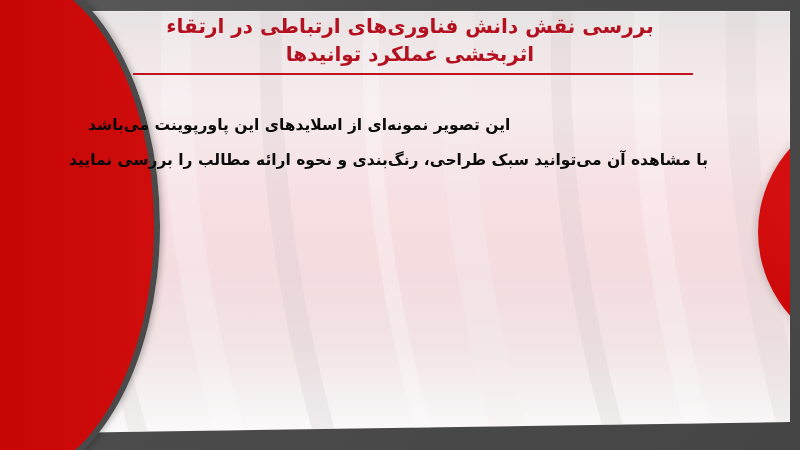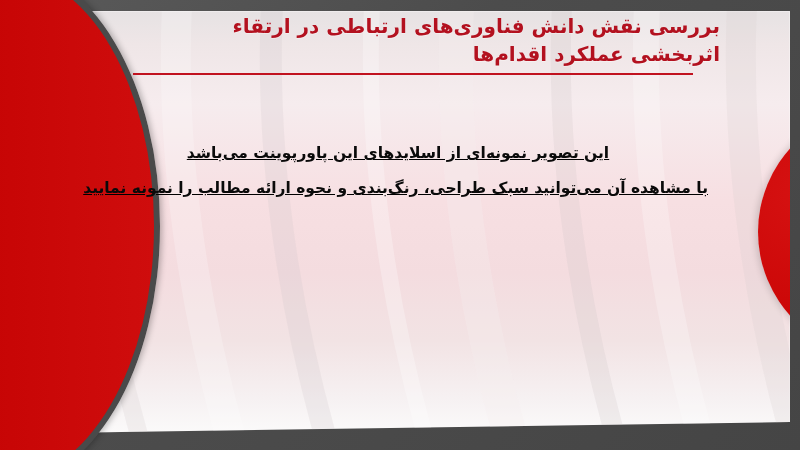--- a/index.html
+++ b/index.html
@@ -89,21 +89,21 @@
     background: radial-gradient(circle at 20% 35%, #d61212 0%, #ca0505 55%, #bc0000 100%);
     box-shadow: -2px 0 7px rgba(0,0,0,0.16);
   }
 
   
   .title-block {
     position: absolute;
     left: 100px;
     top: 12px;
     width: 620px;
-    text-align: right;
+    text-align: center;
     direction: rtl;
   }
   .title-line {
     color: #b3111f;
     font-size: 20px;
     font-weight: bold;
     line-height: 28px;
     letter-spacing: 0;
     white-space: nowrap;
     text-shadow: 0 1px 0 rgba(255,255,255,0.35);
@@ -114,25 +114,24 @@
     top: 73px;
     width: 560px;
     height: 2px;
     background: #c1121f;
   }
 
   
   .body-block {
     position: absolute;
     right: 92px;
-    top: 136px;
+    top: 108px;
     width: 620px;
-    text-align: center;
+    text-align: left;
     direction: rtl;
-    text-decoration: underline;
   }
   .body-line {
     color: #0a0a0a;
     font-size: 15.5px;
     font-weight: bold;
     line-height: 35px;
     white-space: nowrap;
   }
 </style>
 </head>
@@ -161,22 +160,22 @@
     </svg>
 
     <div class="right-circle"></div>
 
   </div>
 
   <div class="left-wedge"></div>
 
   <div class="title-block">
     <div class="title-line">بررسی نقش دانش فناوری‌های ارتباطی در ارتقاء</div>
-    <div class="title-line">اثربخشی عملکرد اقدام‌ها</div>
+    <div class="title-line">اثربخشی عملکرد توانید‌ها</div>
   </div>
   <div class="title-rule"></div>
 
   <div class="body-block">
     <div class="body-line">این تصویر نمونه‌ای از اسلایدهای این پاورپوینت می‌باشد</div>
-    <div class="body-line">با مشاهده آن می‌توانید سبک طراحی، رنگ‌بندی و نحوه ارائه مطالب را نمونه نمایید</div>
+    <div class="body-line">با مشاهده آن می‌توانید سبک طراحی، رنگ‌بندی و نحوه ارائه مطالب را بررسی نمایید</div>
   </div>
 
 </div>
 
 </body></html>

